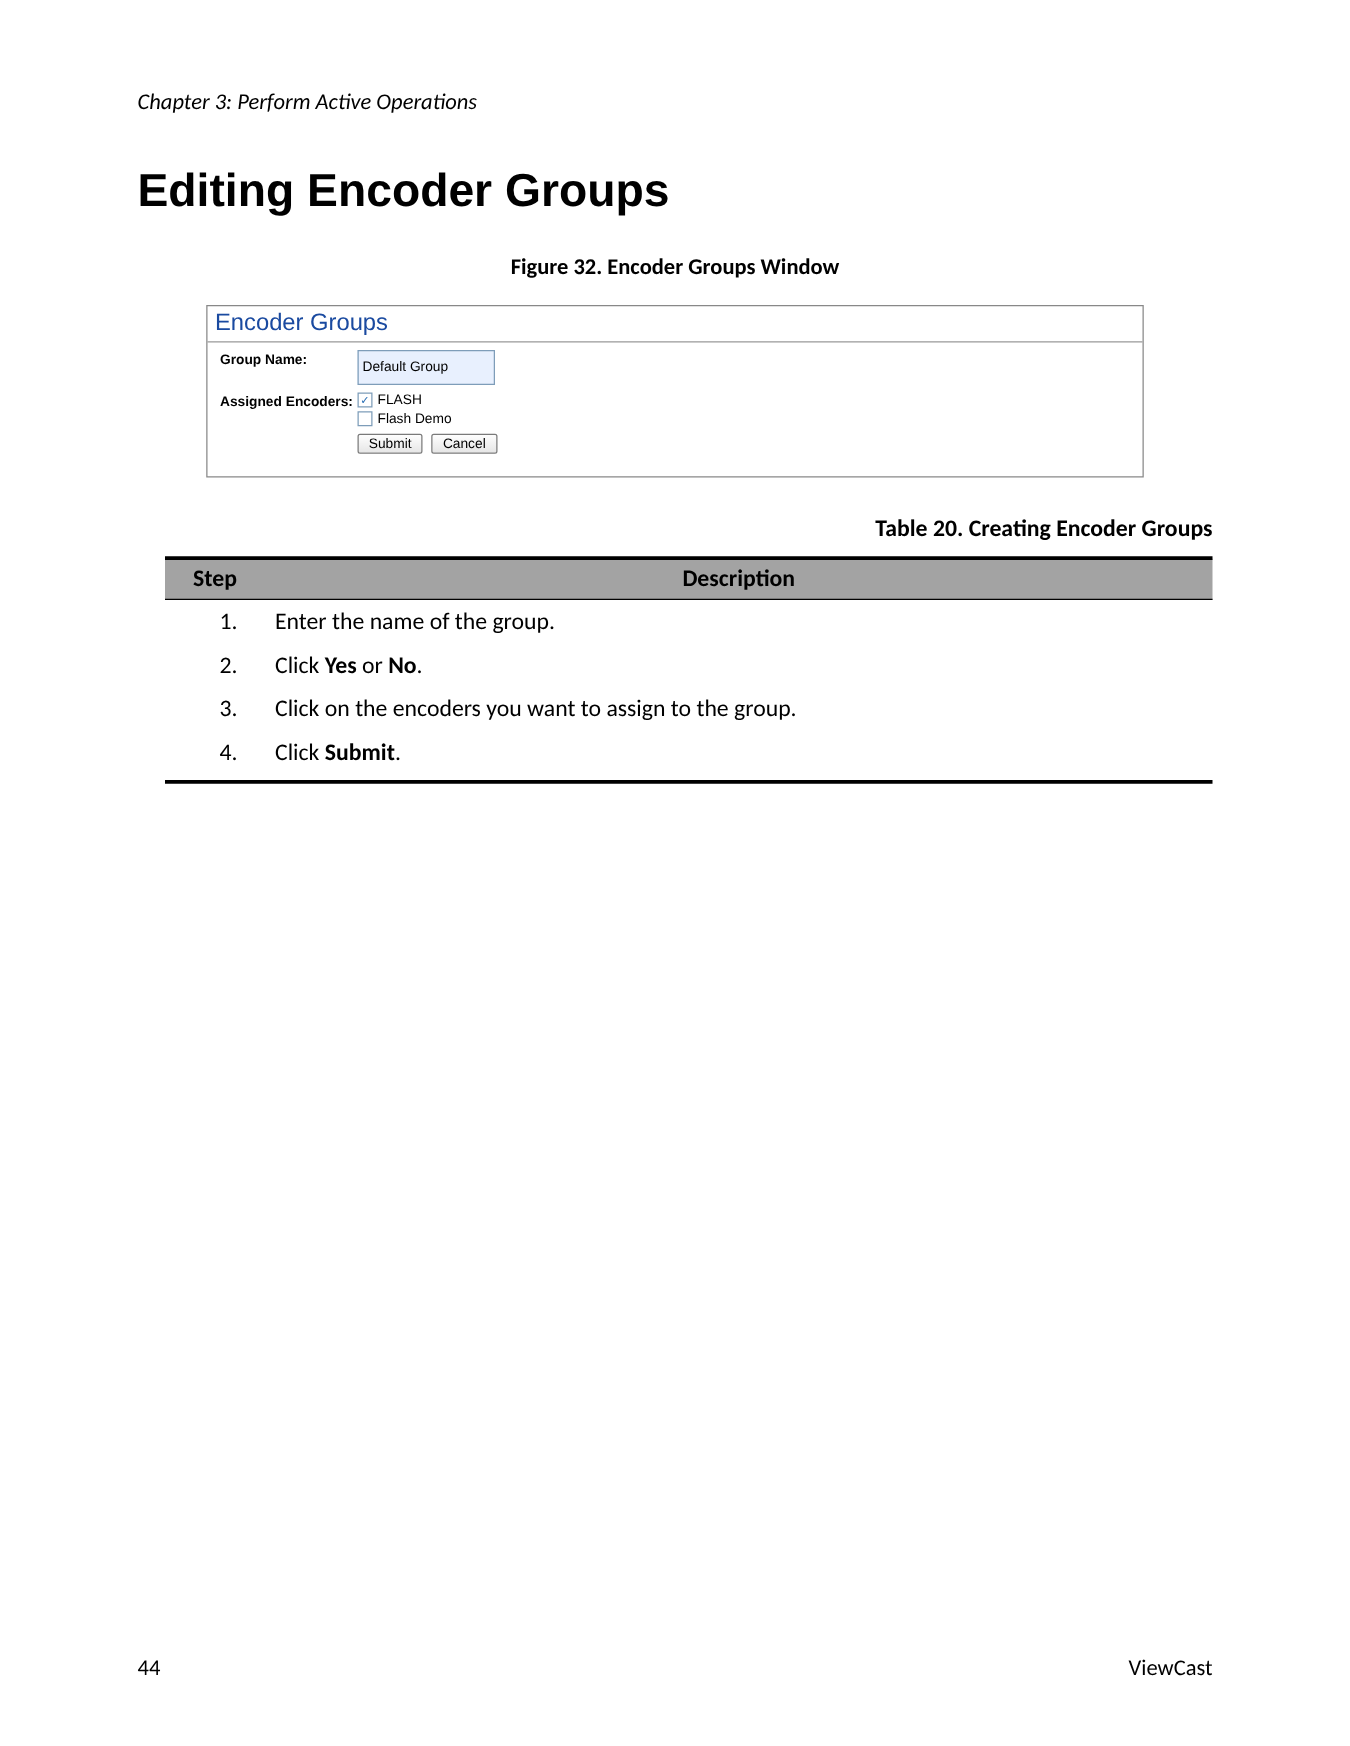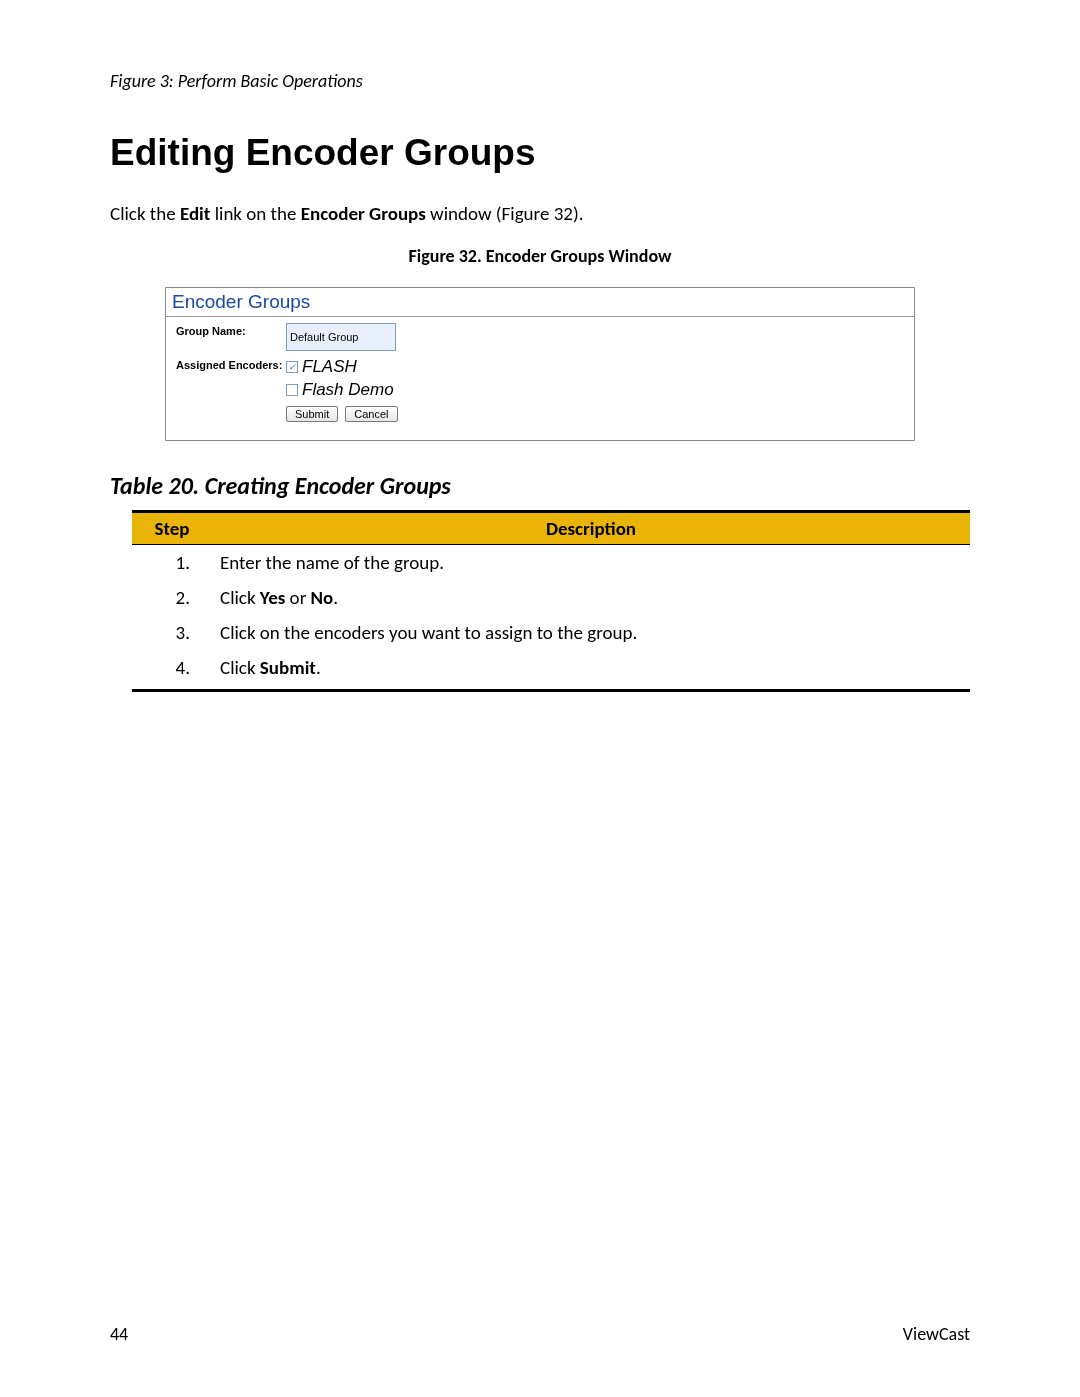--- a/index.html
+++ b/index.html
@@ -16,50 +16,47 @@
   .shot-title { color: #1a4aa0; font-family: "Trebuchet MS", Verdana, sans-serif; font-size: 19px; padding: 3px 8px 3px 6px; border-bottom: 1px solid #999; }
   .shot-body { padding: 6px 10px 12px 10px; font-family: Verdana, Arial, sans-serif; font-size: 11px; }
   .shot-instr { font-size: 11px; color: #000; margin-bottom: 14px; }
   .form-row { display: flex; align-items: flex-start; margin-bottom: 6px; }
   .form-label { width: 110px; font-weight: bold; font-size: 11px; padding-top: 2px; }
   .form-ctrl { }
   .txt-input { border: 1px solid #7e9db9; background: #e8f0fe; font-family: Verdana, sans-serif; font-size: 11px; height: 18px; width: 110px; padding: 13px 3px; }
   .select-box { display: inline-flex; align-items: center; border: 1px solid #7e9db9; background: #fff; height: 18px; width: 90px; font-size: 11px; }
   .select-box .sel-text { flex: 1; padding-left: 4px; }
   .select-box .sel-arrow { width: 16px; height: 16px; border-left: 1px solid #bbb; background: linear-gradient(#f5f5f5,#d9d9d9); display: flex; align-items: center; justify-content: center; font-size: 9px; color: #333; }
-  .chk-line { display: flex; align-items: center; gap: 4px; font-size: 17px; margin-bottom: 3px; font-style: italic; }
+  .chk-line { display: flex; align-items: center; gap: 4px; font-size: 11px; margin-bottom: 3px; }
   .chk { width: 12px; height: 12px; border: 1px solid #7e9db9; background: #fff; display: inline-flex; align-items: center; justify-content: center; font-size: 9px; line-height: 1; color: #2a6fb5; }
   .chk.checked::after { content: "✓"; }
   .btn-row { margin-top: 6px; }
   .btn { display: inline-block; border: 1px solid #7a7a7a; background: linear-gradient(#fefefe,#e6e6e6); font-family: Verdana, sans-serif; font-size: 11px; padding: 1px 8px; border-radius: 2px; cursor: pointer; margin-right: 4px; }
 
   
-  .tablecap { text-align: left; font-weight: bold; font-size: 24px; margin: 8px 0 10px 0; font-style: italic; }
+  .tablecap { text-align: right; font-weight: bold; font-size: 19px; margin: 8px 0 10px 0; }
   table.steps { width: 100%; border-collapse: collapse; font-size: 19px; margin-left: 22px; width: calc(100% - 22px); }
-  table.steps thead tr { background: #eab308; }
+  table.steps thead tr { background: #a3a3a3; }
   table.steps thead th { font-weight: bold; border-top: 3px solid #000; border-bottom: 1px solid #000; padding: 4px 8px; text-align: left; }
   table.steps thead th.step-col { text-align: center; width: 80px; }
   table.steps thead th.desc-col { text-align: center; }
   table.steps tbody td { padding: 6px 8px; vertical-align: top; }
   table.steps tbody td.stepno { text-align: right; padding-right: 22px; width: 80px; }
   table.steps tbody tr.last td { border-bottom: 3px solid #000; padding-bottom: 10px; }
 
   .footer { position: absolute; left: 110px; right: 110px; bottom: 52px; display: flex; justify-content: space-between; font-size: 18px; }
 </style>
 </head>
 <body>
 
 <div class="page">
-  <div class="chapter-header">Figure 3: Perform Basic Operations</div>
+  <div class="chapter-header">Chapter 3: Perform Active Operations</div>
 
   <h1 class="title">Editing Encoder Groups</h1>
 
-  <p class="intro">
-    <span>Click the </span><b>Edit</b><span> link on the </span><b>Encoder Groups</b><span> window (Figure 32).</span>
-  </p>
 
   <div class="figcap">Figure 32. Encoder Groups Window</div>
 
   <div class="shot-wrap">
     <div class="shot-title">Encoder Groups</div>
     <div class="shot-body">
 
       <div class="form-row">
         <div class="form-label">Group Name:</div>
         <div class="form-ctrl">

